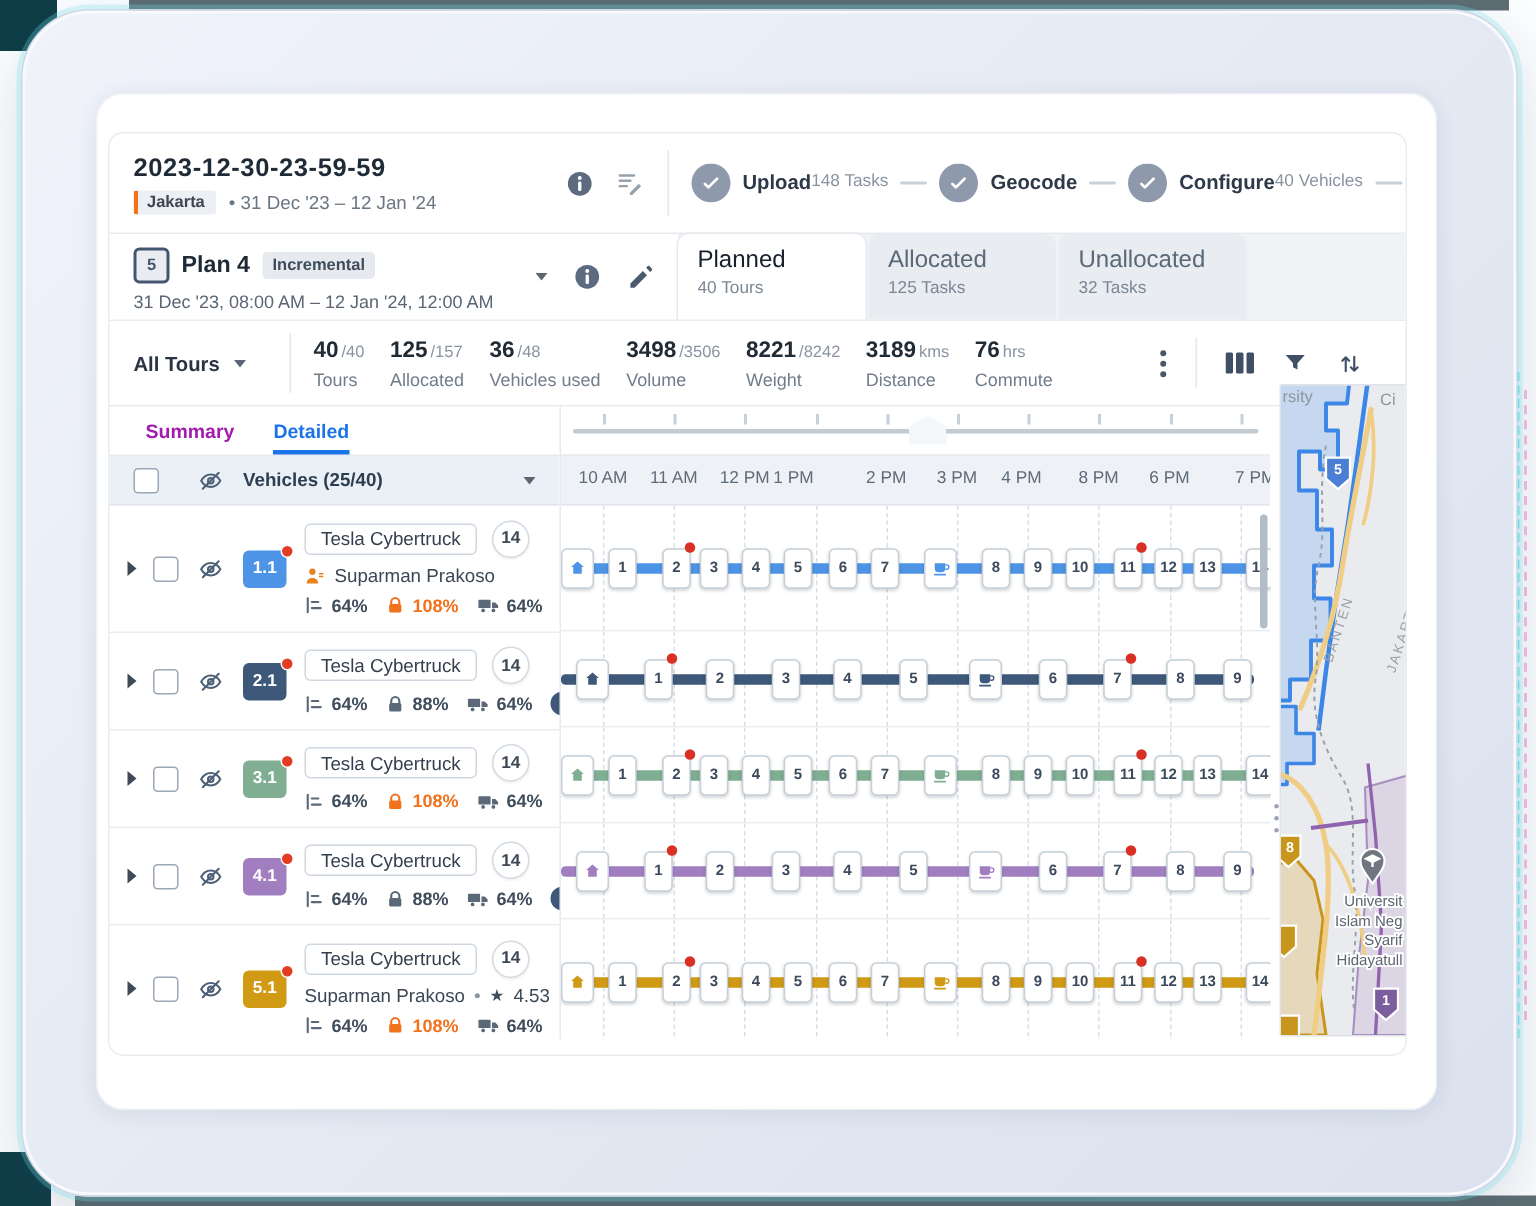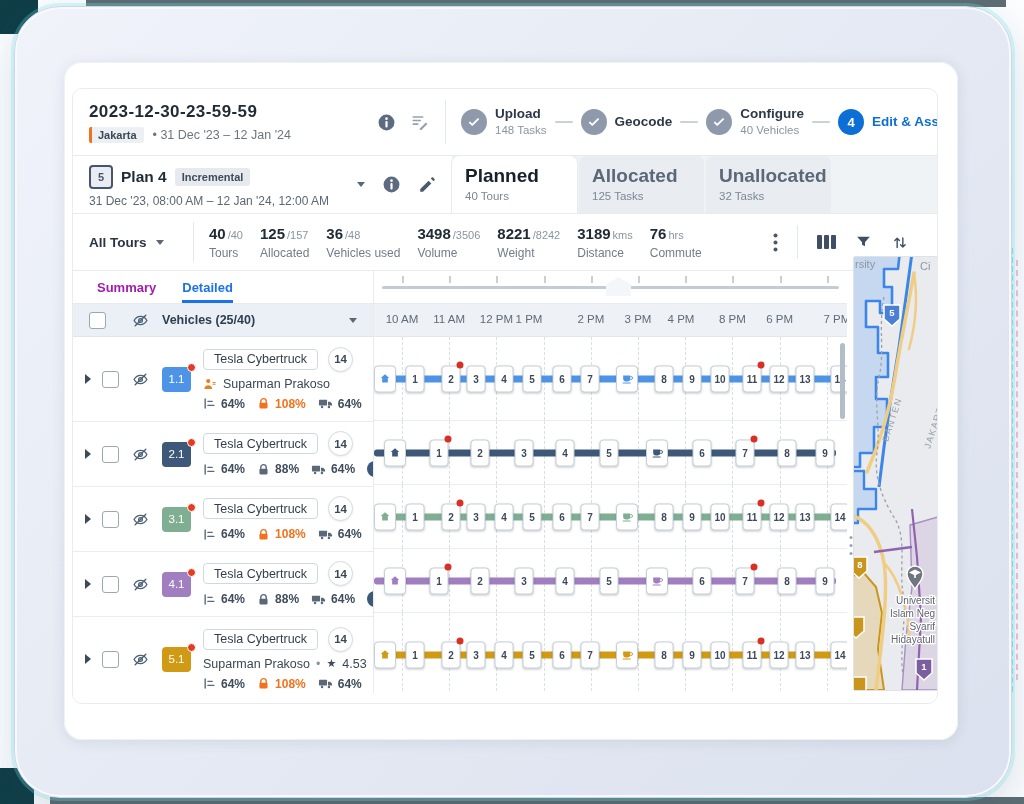--- a/index.html
+++ b/index.html
@@ -28,40 +28,40 @@
   .subrow{display:flex;align-items:center;gap:9px;margin-top:5px;}
   .citytag{background:#eceff3;border-left:3px solid #f2711c;padding:2px 7px 2px 6px;font-size:11px;font-weight:bold;color:#3b4754;border-radius:2px;}
   .daterange{font-size:12.5px;color:#6b7683;}
   .h1icons{display:flex;gap:14px;align-items:center;margin-left:6px;flex:none;}
   .iconbtn{display:inline-flex;align-items:center;justify-content:center;cursor:pointer;}
   .vdiv{width:1px;height:44px;background:#e3e8ee;margin-left:16px;flex:none;}
   .stepper{display:flex;align-items:center;gap:8px;padding-left:15px;flex:1;min-width:0;overflow:hidden;white-space:nowrap;}
   .step{display:flex;align-items:center;gap:8px;flex:none;}
   .scircle{width:26px;height:26px;border-radius:50%;background:#8e99ab;display:flex;align-items:center;justify-content:center;color:#fff;font-weight:bold;font-size:13px;flex:none;}
   .step.active .scircle{background:#0c6fd6;}
-  .slabels{display:flex;flex-direction:column;line-height:1.25;}
+  .slabels{display:flex;flex-direction:row;line-height:1.25;}
   .slabel{font-size:13.5px;font-weight:bold;color:#2d3848;}
   .ssub{font-size:11.5px;color:#8a94a1;}
   .step.active .slabel{color:#0c6fd6;}
   .connector{width:18px;height:2px;background:#c9d1d9;border-radius:1px;flex:none;}
 
   
   .h2row{display:flex;align-items:stretch;height:57px;border-bottom:1px solid #e7ebef;}
   .planblock{width:268px;padding:9px 0 0 16px;flex:none;}
   .planline{display:flex;align-items:center;gap:8px;}
   .planicon{width:20px;height:20px;border:2px solid #44566f;border-radius:4px;display:flex;align-items:center;justify-content:center;font-size:11px;font-weight:bold;color:#44566f;background:#e9edf2;}
   .planname{font-size:15.5px;font-weight:bold;color:#1f2a37;}
   .planbadge{background:#e6eaee;color:#3f4c5c;font-size:11px;font-weight:bold;padding:3px 7px;border-radius:3px;}
   .plansub{font-size:12px;color:#5b6774;margin-top:5px;}
   .planctrl{display:flex;align-items:center;gap:17px;padding-right:16px;flex:none;}
   .caret{width:0;height:0;border-left:4.5px solid transparent;border-right:4.5px solid transparent;border-top:5.5px solid #5b6774;display:inline-block;}
   .ptabs{display:flex;gap:2px;flex:1;background:#f0f3f6;align-items:stretch;min-width:0;}
   .ptab{width:112px;flex:none;padding:9px 0 0 13px;background:#e9edf2;border-radius:7px 7px 0 0;cursor:pointer;}
   .ptab.active{background:#fff;box-shadow:0 0 0 1px #e7ebef;}
-  .ptlabel{font-size:19px;font-weight:bold;color:#5a6878;}
+  .ptlabel{font-size:16px;font-weight:normal;color:#5a6878;}
   .ptab.active .ptlabel{color:#17202b;}
   .ptsub{font-size:11.5px;color:#7b8795;margin-top:3px;}
 
   
   .statsrow{display:flex;align-items:center;height:56px;border-bottom:1px solid #e7ebef;padding-left:16px;}
   .alltours{display:flex;align-items:center;gap:9px;font-size:13.5px;font-weight:bold;color:#2a3442;width:104px;flex:none;cursor:pointer;}
   .statdiv{width:1px;height:40px;background:#e3e8ee;margin-right:15px;flex:none;}
   .stat{margin-right:17px;flex:none;}
   .statval{font-size:15px;font-weight:bold;color:#212b36;}
   .statden{font-size:11px;color:#8a94a1;font-weight:normal;margin-left:2px;}
@@ -77,21 +77,21 @@
   .stab.active{color:#1a73e8;border-bottom:3px solid #1a73e8;padding-bottom:5px;}
   .listhead{height:32px;background:#eaf0f5;display:flex;align-items:center;gap:13px;padding-left:16px;border-bottom:1px solid #dfe5ea;position:relative;flex:none;}
   .chk{width:15px;height:15px;border:1.5px solid #9aa7b5;border-radius:3px;background:#fff;flex:none;cursor:pointer;}
   .lhlabel{font-size:12.5px;font-weight:bold;color:#2c3e50;}
   .lhcaret{position:absolute;right:16px;}
 
   .vrow{display:flex;align-items:center;border-bottom:1px solid #e9edf1;padding-left:12px;position:relative;}
   .exp{width:0;height:0;border-top:5px solid transparent;border-bottom:5px solid transparent;border-left:6px solid #3f4a57;flex:none;cursor:pointer;}
   .vrow .chk{margin-left:11px;}
   .eyewrap{margin-left:13px;flex:none;cursor:pointer;display:inline-flex;}
-  .tbadge{margin-left:13px;position:relative;min-width:23px;height:25px;border-radius:4px;color:#fff;font-size:11.5px;font-weight:normal;display:flex;align-items:center;justify-content:center;padding:0 3px;flex:none;cursor:pointer;}
+  .tbadge{margin-left:13px;position:relative;min-width:23px;height:25px;border-radius:4px;color:#fff;font-size:11.5px;font-weight:bold;display:flex;align-items:center;justify-content:center;padding:0 3px;flex:none;cursor:pointer;}
   .bdot{position:absolute;top:-4px;right:-5px;width:7px;height:7px;background:#e23c22;border-radius:50%;border:1.5px solid #fff;}
   .vinfo{margin-left:12px;display:flex;flex-direction:column;gap:5px;min-width:0;}
   .vline1{display:flex;align-items:center;gap:10px;}
   .vbox{border:1px solid #cfd8e0;border-radius:4px;padding:2.5px 10px;font-size:12.5px;color:#333f4d;background:#fff;cursor:pointer;}
   .vcount{width:23px;height:23px;border:1px solid #d3dbe2;border-radius:50%;display:flex;align-items:center;justify-content:center;font-size:11.5px;font-weight:bold;color:#3c4856;background:#fff;box-shadow:0 1px 2px rgba(0,0,0,.08);cursor:pointer;}
   .vline2{display:flex;align-items:center;gap:6px;font-size:12.5px;color:#3b4754;}
   .vline3{display:flex;align-items:center;gap:5px;font-size:12px;font-weight:bold;color:#3f4c5c;}
   .pct{margin-right:7px;}
   .pct.over{color:#f2711c;}
   .morepill{border-radius:9px;padding:2px 7px;font-size:10.5px;font-weight:bold;color:#fff;cursor:pointer;}

